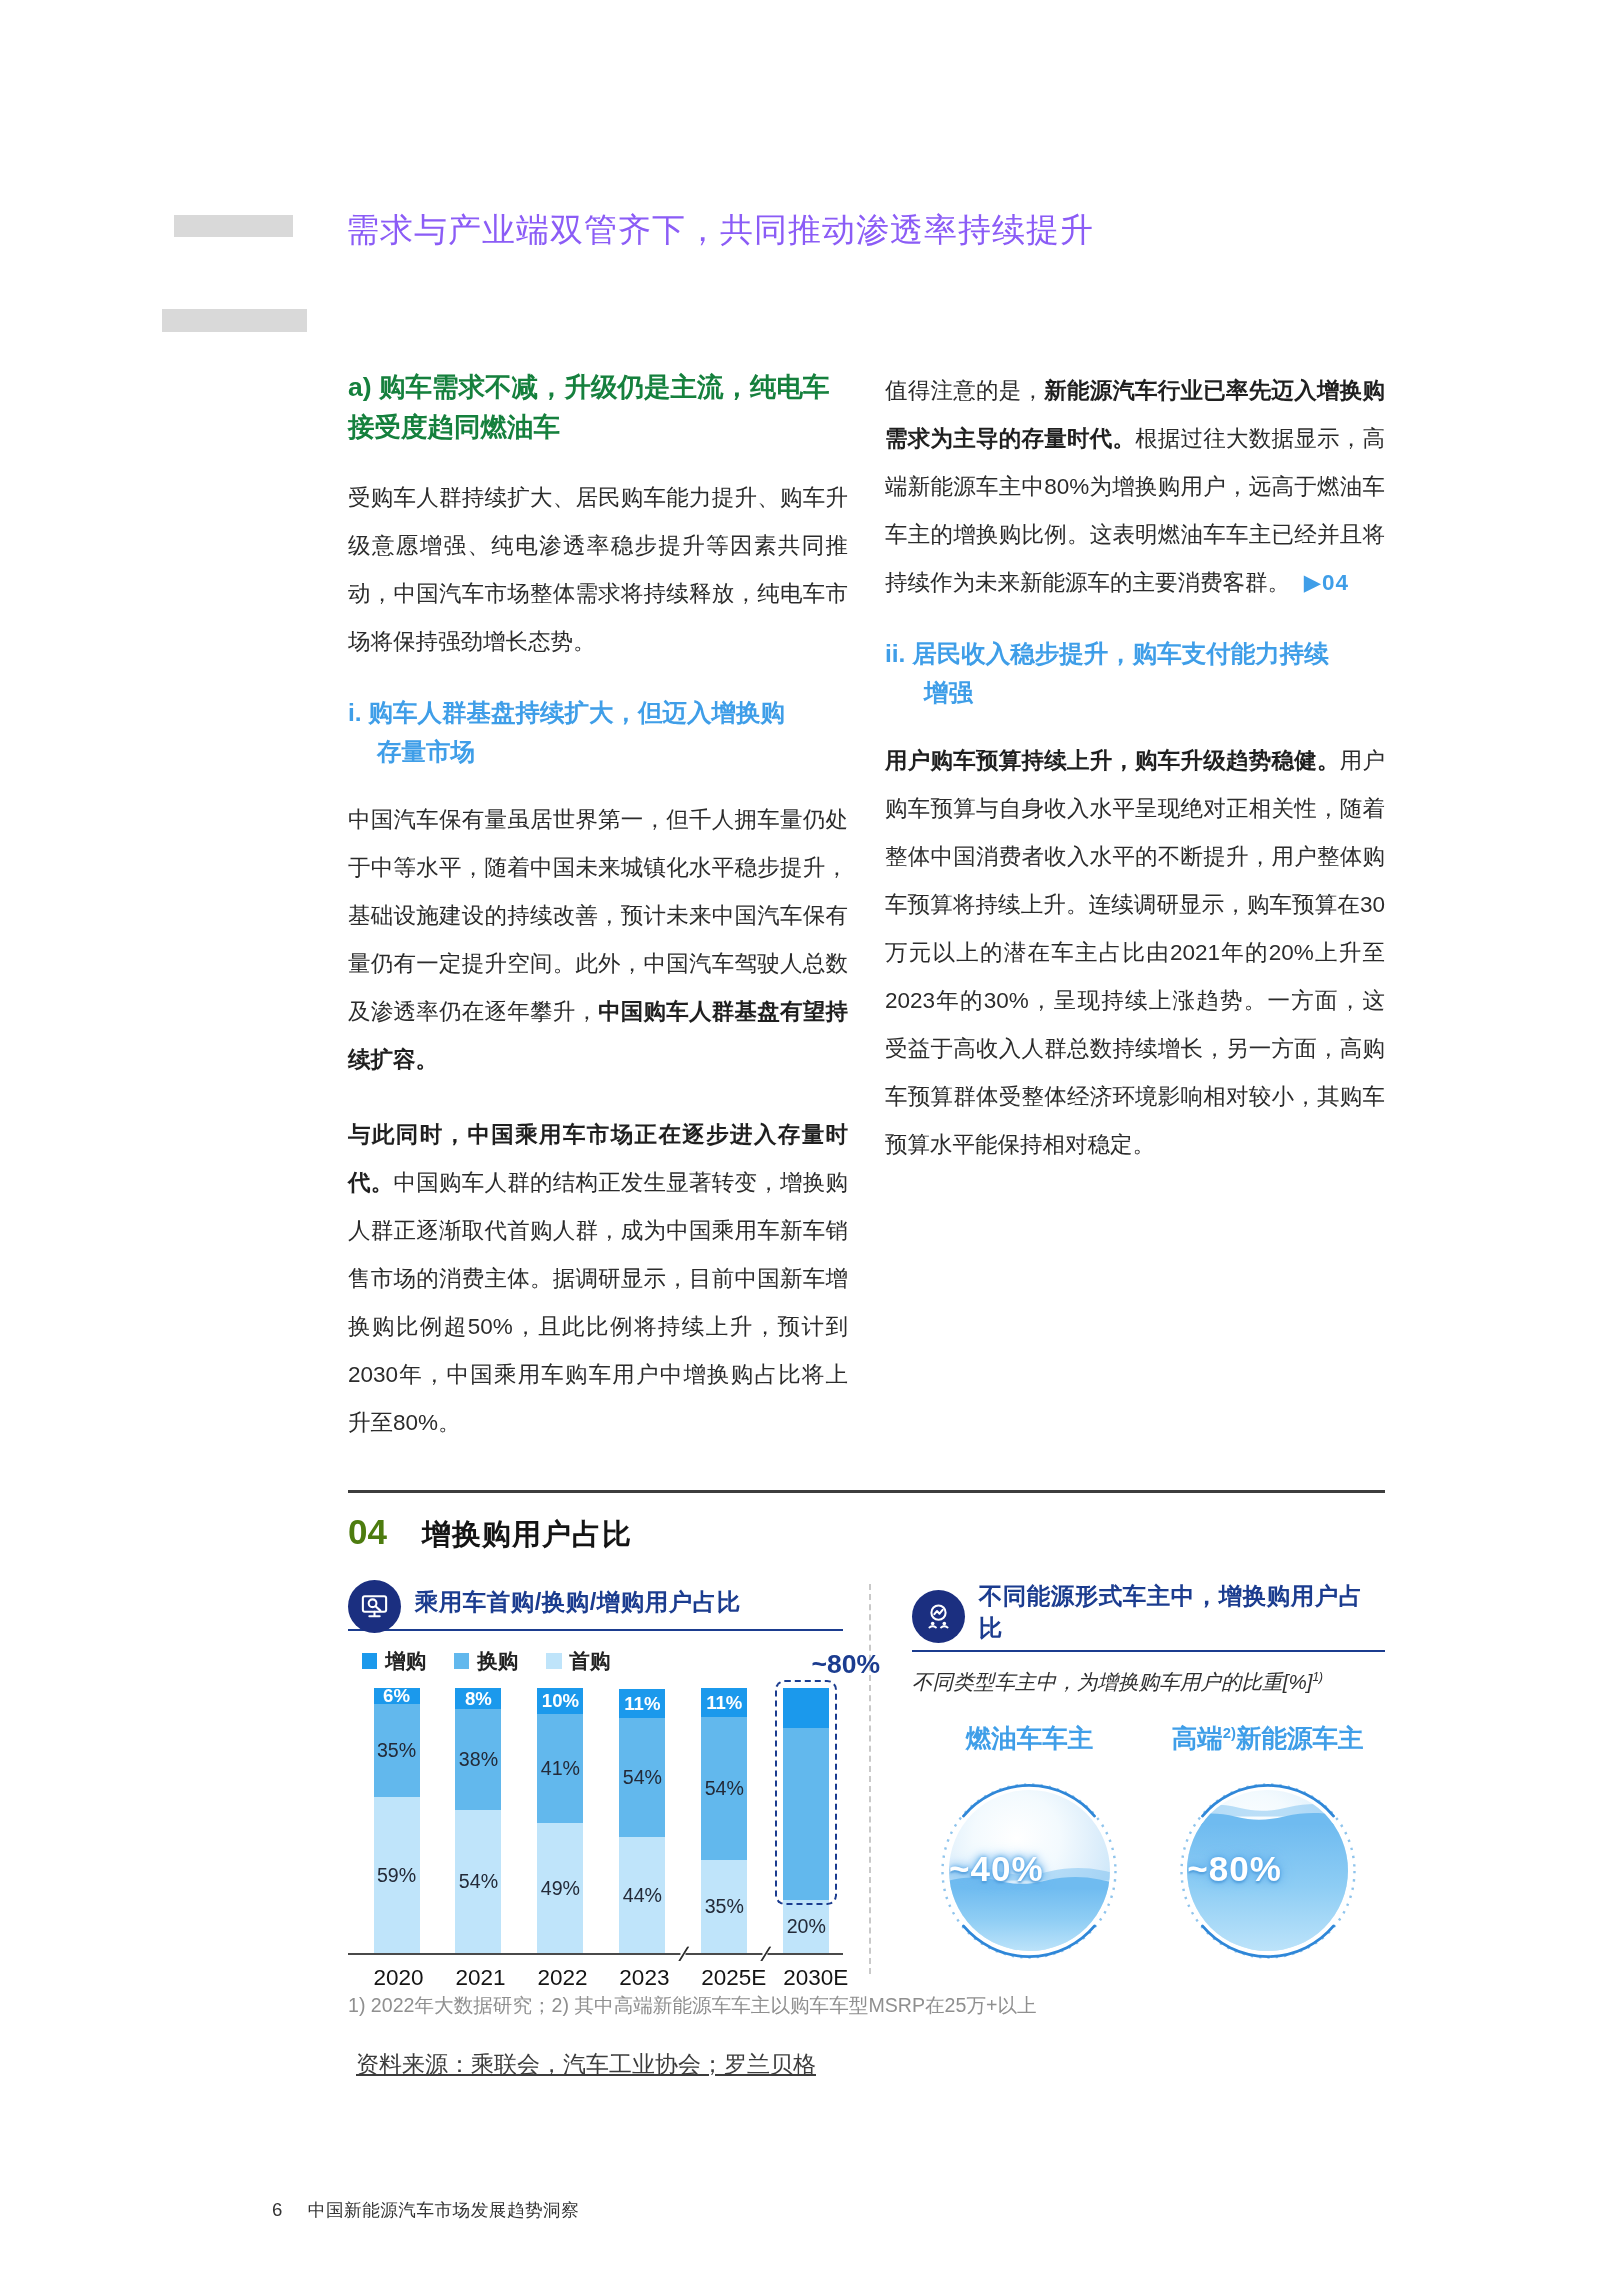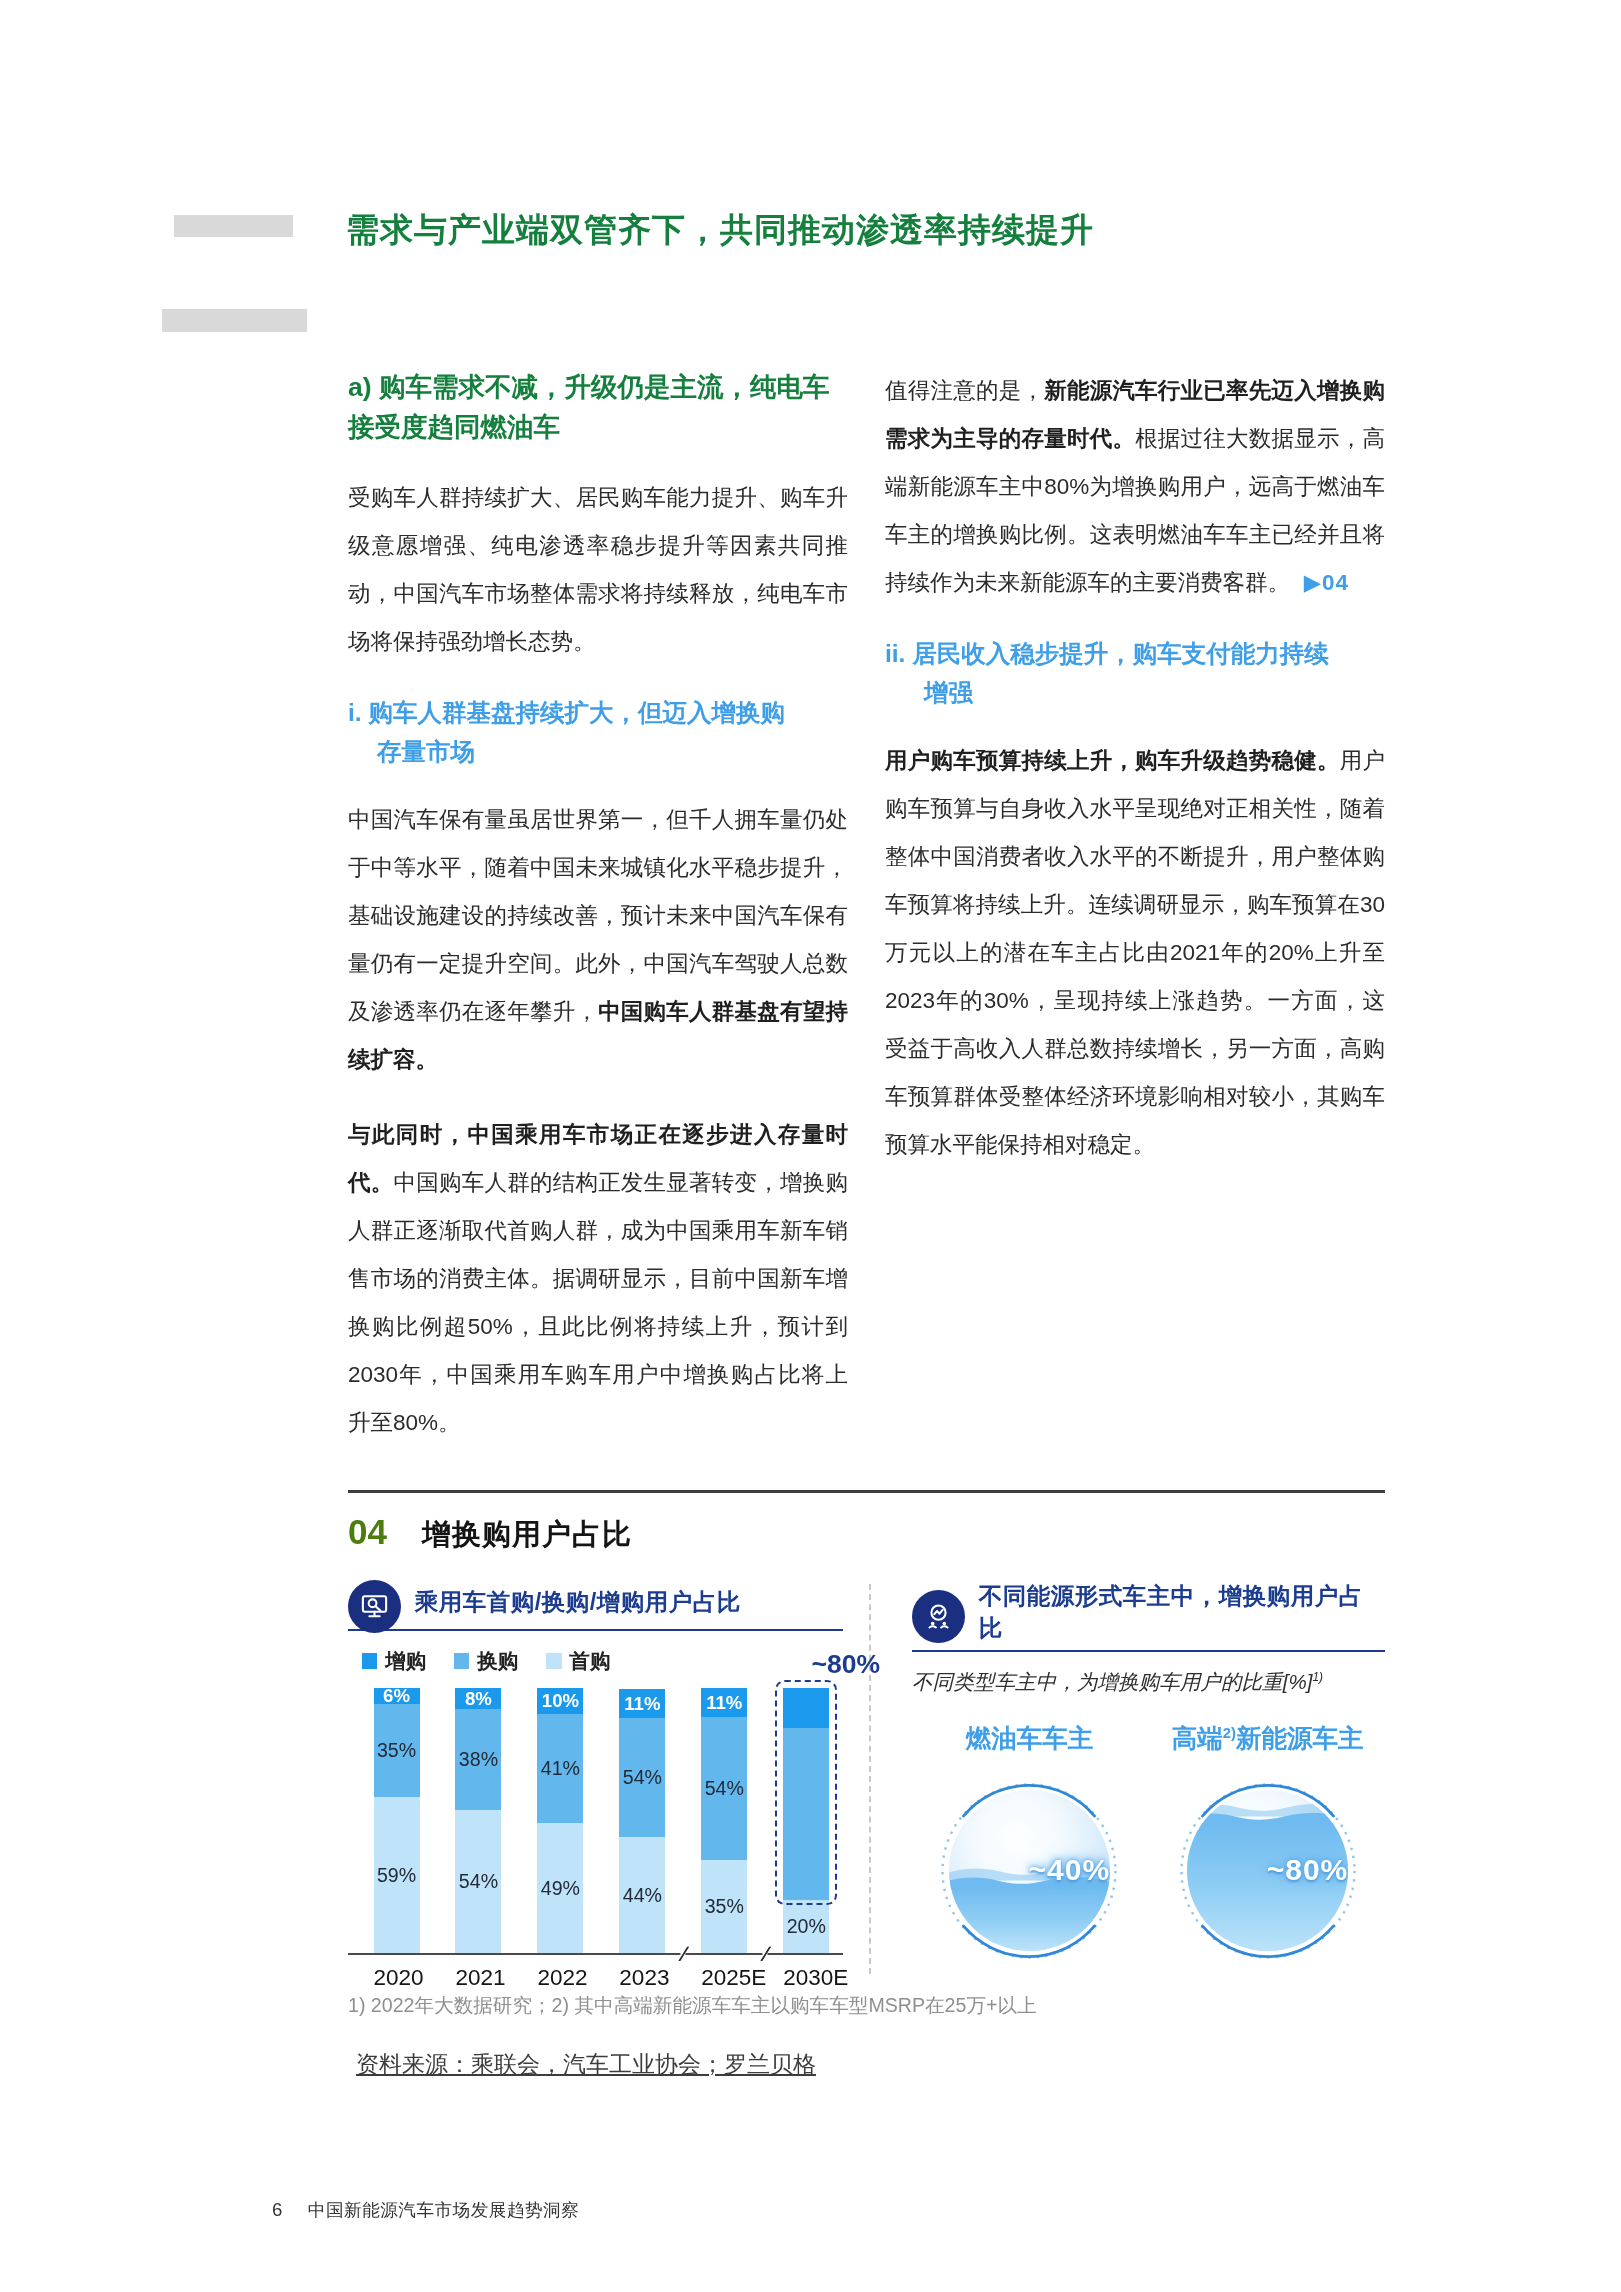--- a/index.html
+++ b/index.html
@@ -5,21 +5,21 @@
   * { margin:0; padding:0; box-sizing:border-box; }
   html,body { background:#ffffff; }
   .page {
     position:relative; width:1621px; height:2293px; background:#ffffff;
     font-family:"Liberation Sans","DejaVu Sans",sans-serif; color:#262626; overflow:hidden;
   }
   .decor-bar { position:absolute; background:#d9d9d9; }
   .decor-bar.one { left:174px; top:215px; width:119px; height:21.6px; }
   .decor-bar.two { left:162px; top:309px; width:145px; height:22.5px; }
 
-  .doc-title { position:absolute; left:346px; top:208px; font-size:33px; font-weight:bold; color:#15803d; letter-spacing:1px; }
+  .doc-title { position:absolute; left:346px; top:208px; font-size:33px; font-weight:normal; color:#8b5cf6; letter-spacing:1px; }
 
   .columns { position:absolute; left:348px; top:367px; width:1037px; display:flex; gap:37px; }
   .col { width:500px; font-size:22.5px; line-height:48px; text-align:justify; color:#2b2b2b; }
   .col p { margin-bottom:26.5px; }
   .h-a { color:#15803d; font-weight:bold; font-size:26.5px; line-height:40px; max-width:482px; margin-bottom:27.4px; text-align:left; }
   .h-sub { color:#3f9ee8; font-weight:bold; font-size:24.5px; line-height:39px; margin:5.9px 0 25.5px; text-align:left; }
   .h-i  { max-width:456px; padding-left:29px; text-indent:-29px; }
   .h-ii { max-width:463px; padding-left:39px; text-indent:-39px; }
   .b { font-weight:bold; color:#1f1f1f; }
   .xref { color:#3f9ee8; font-weight:bold; margin-left:13.7px; white-space:nowrap; letter-spacing:1px; }
@@ -64,22 +64,22 @@
   .gauge { width:227px; text-align:center; }
   .gauge-label { color:#3f9ee8; font-weight:bold; font-size:25.5px; }
   .sphere { position:relative; width:186px; height:186px; margin:21.6px auto 0; }
   .ring { position:absolute; left:0; top:0; width:186px; height:186px; }
   .ball { position:absolute; left:12.7px; top:12.7px; width:161px; height:161px; border-radius:50%; overflow:hidden;
           background:radial-gradient(circle at 42% 30%, #ffffff 0%, #f3fafe 30%, #ddeefb 55%, #c5e4f8 78%, #abd7f4 100%); }
   .water { position:absolute; left:0; right:0; bottom:0;
            background:linear-gradient(180deg,#6fbbf0 0%, #8ecdf4 50%, #bce3fa 100%); }
   .wave { position:absolute; left:-4%; width:108%; height:17.6px; top:-14.7px; }
   .wave.back { top:-23.5px; opacity:0.45; }
-  .pct { position:absolute; left:0; right:0; top:50%; transform:translateY(-54%); text-align:right;
-         font-size:30px; font-weight:bold; color:#ffffff; letter-spacing:1px;
+  .pct { position:absolute; left:0; right:0; top:50%; transform:translateY(-54%); text-align:left;
+         font-size:35px; font-weight:bold; color:#ffffff; letter-spacing:1px;
          text-shadow:0 0 3.9px #58a8e8, 0 0 8.8px #58a8e8, 0 0 13.7px #77bcf0, 0 2px 2px rgba(40,120,190,0.65); }
 
   .footnote { position:absolute; left:348px; top:1992px; font-size:19.6px; color:#8f8f8f; }
   .source { position:absolute; left:356px; top:2049px; font-size:23px; color:#3c3c3c;text-decoration:underline; }
   .footer { position:absolute; left:272px; top:2198px; display:flex; align-items:baseline; gap:25.5px; color:#333333; }
   .footer .num { font-size:18.6px; }
   .footer .txt { font-size:17.6px; letter-spacing:0.5px; }
   .icon-svg { width:31px; height:31px; }
 </style>
 </head>

